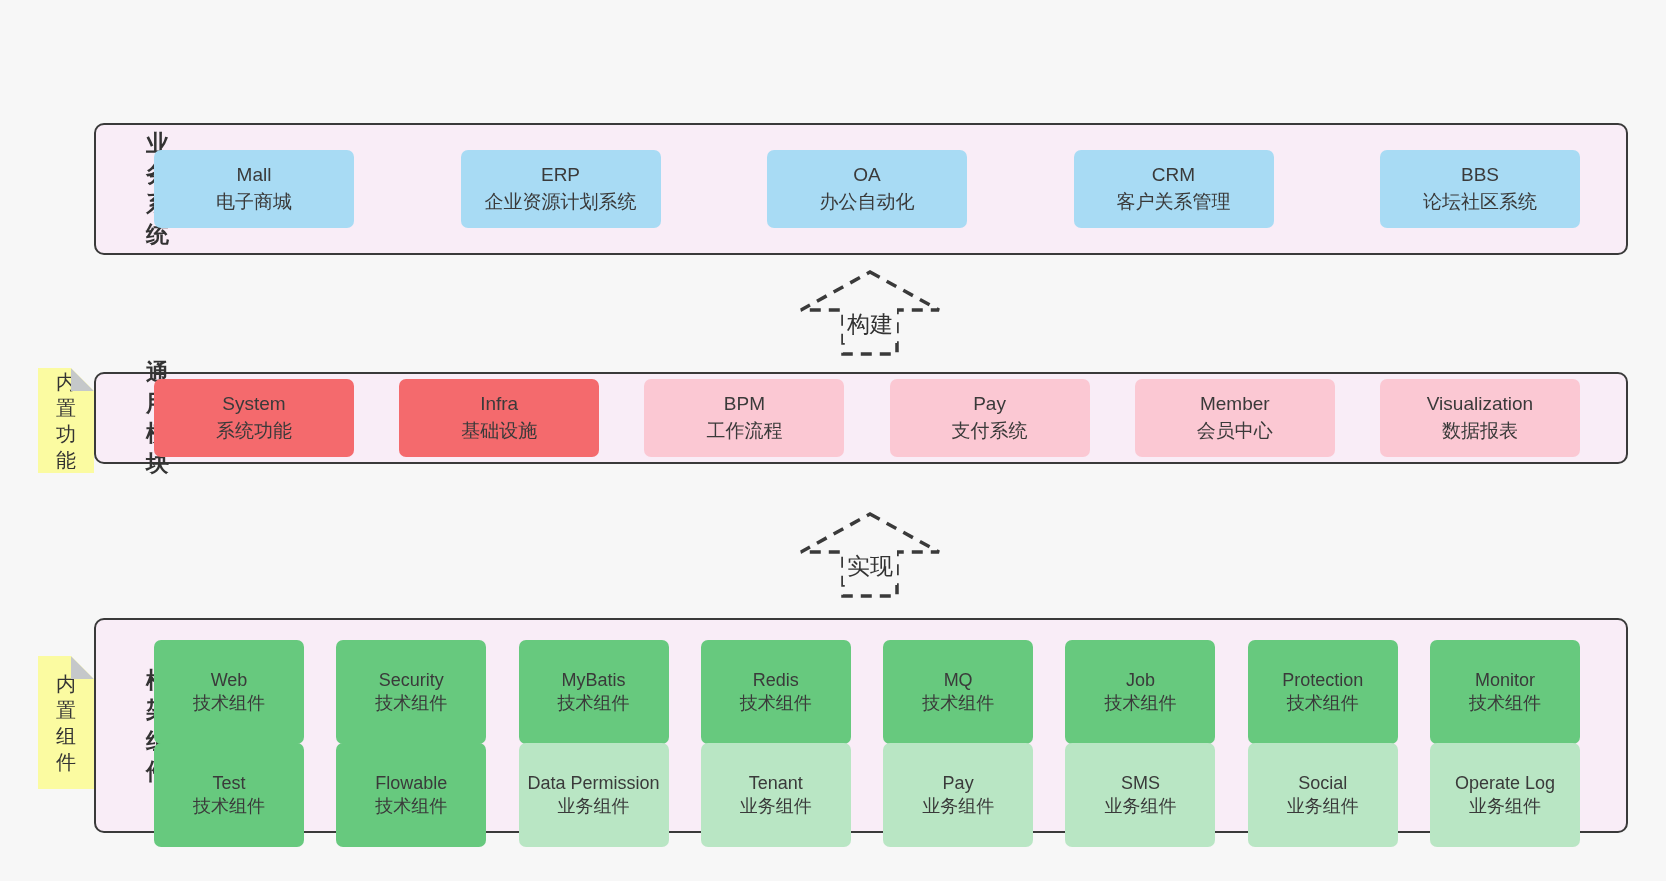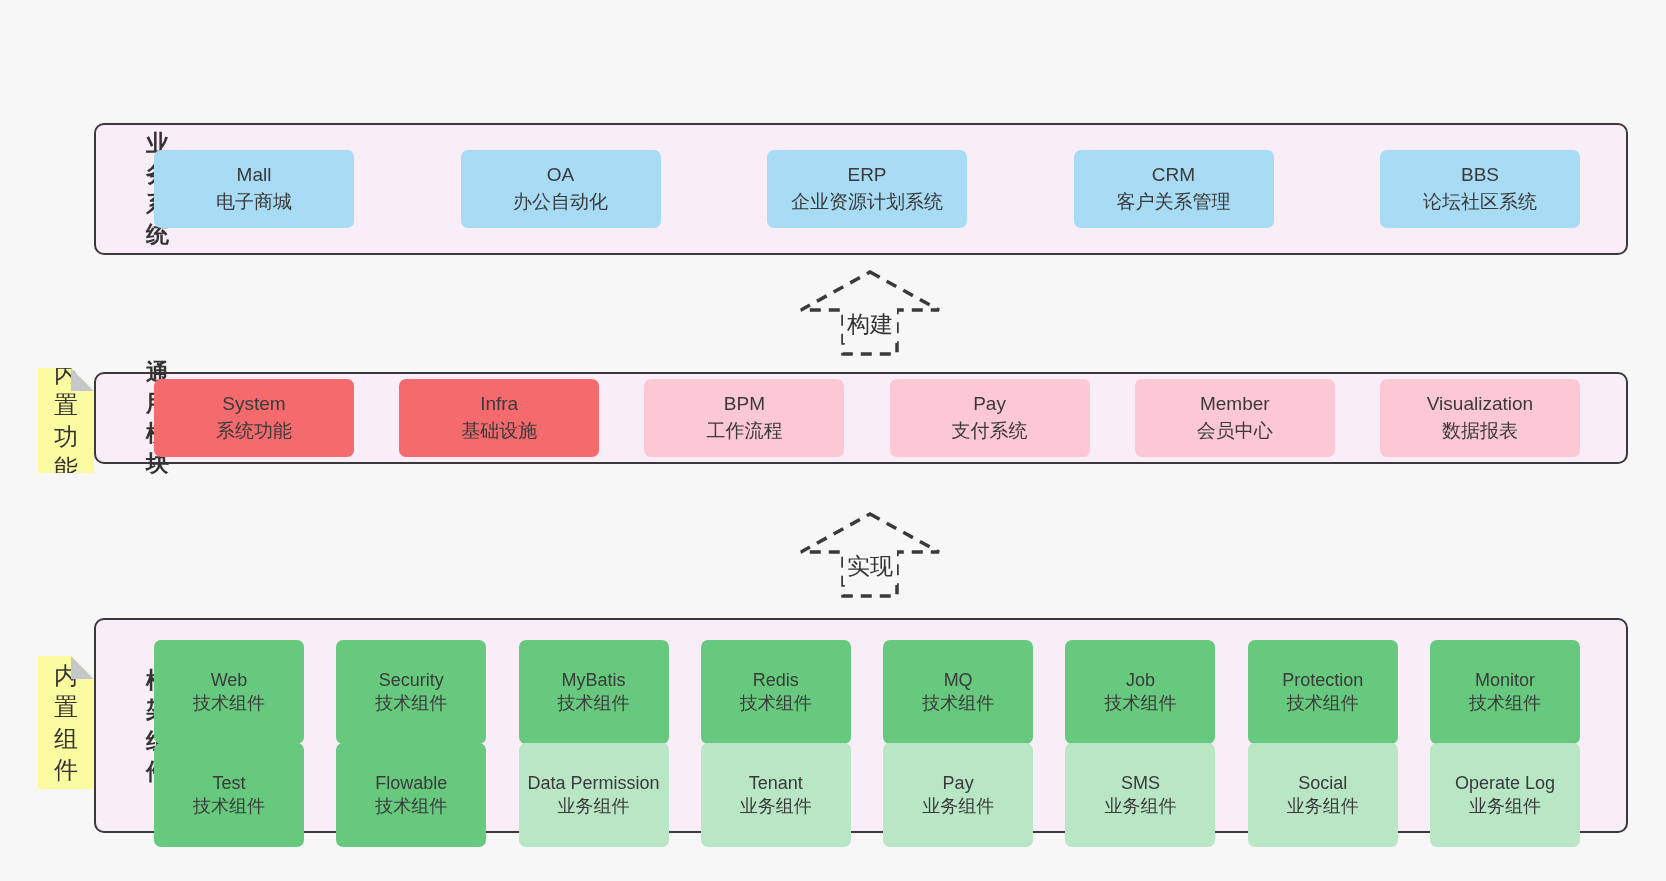--- a/index.html
+++ b/index.html
@@ -59,21 +59,21 @@
     z-index:0;
   }
   .panel{z-index:1;}
   #note-modules{top:368px;height:105px;}
   #note-framework{top:656px;height:133px;}
   .note .fold{
     position:absolute;top:0;right:0;width:23px;height:23px;
     background:var(--noteFold,#c5c8ca);
     clip-path:polygon(0 0, 100% 100%, 0 100%);
   }
-  .note .vtext{font-size:24px;line-height:1.3;text-align:center;}
+  .note .vtext{font-size:20px;line-height:1.3;text-align:center;}
 
   .arrow{
     position:absolute;width:150px;height:90px;z-index:0;
   }
   #arrow-build{left:795px;top:268px;}
   #arrow-implement{left:795px;top:510px;}
   .arrow svg{position:absolute;left:0;top:0;}
   .arrow-label{
     position:absolute;left:50%;top:38px;transform:translateX(-50%);
     background:var(--pageBg,#f7f7f7);
@@ -95,26 +95,26 @@
 <div class="panel" id="panel-business">
   <div class="panel-label">
     <span class="vtext">业务系统</span>
   </div>
   <div class="boxes-row">
     <div class="box" data-variant="blue">
       <div>Mall</div>
       <div>电子商城</div>
     </div>
     <div class="box" data-variant="blue">
+      <div>ERP</div>
+      <div>企业资源计划系统</div>
+    </div>
+    <div class="box" data-variant="blue">
       <div>OA</div>
       <div>办公自动化</div>
-    </div>
-    <div class="box" data-variant="blue">
-      <div>ERP</div>
-      <div>企业资源计划系统</div>
     </div>
     <div class="box" data-variant="blue">
       <div>CRM</div>
       <div>客户关系管理</div>
     </div>
     <div class="box" data-variant="blue">
       <div>BBS</div>
       <div>论坛社区系统</div>
     </div>
   </div>

